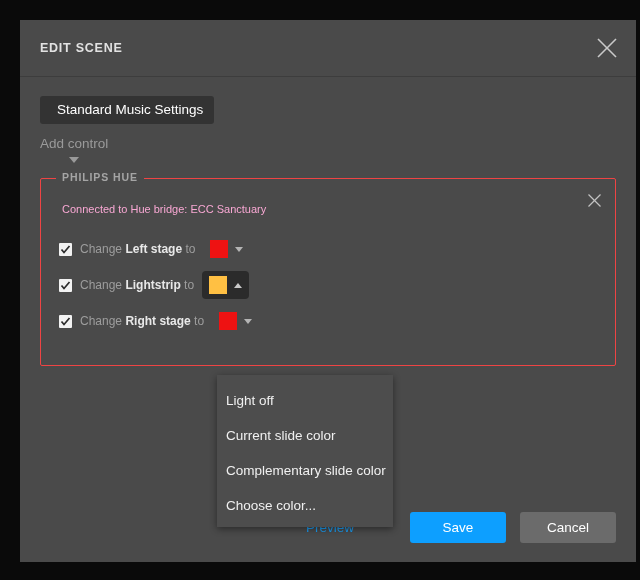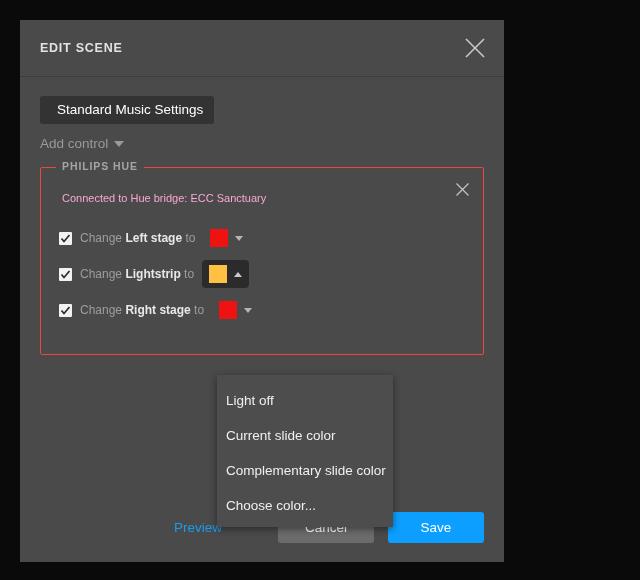--- a/index.html
+++ b/index.html
@@ -14,21 +14,21 @@
     background: #0a0a0a;
     font-family: "Liberation Sans", sans-serif;
     -webkit-font-smoothing: antialiased;
   }
 
   
   .dialog {
     position: absolute;
     left: 20px;
     top: 20px;
-    width: 484px;
+    width: 616px;
     height: 542px;
     background: #4a4a4a;
     display: flex;
     flex-direction: column;
     justify-content: space-between;
   }
 
   
   .titlebar {
     position: relative;
@@ -83,20 +83,21 @@
   }
 
   .add-control {
     margin-top: 12px;
     font-size: 13.5px;
     color: #9a9a9a;
     display: inline-flex;
     align-items: center;
     gap: 6px;
     cursor: pointer;
+    flex-direction: column;
   }
 
   .caret-down {
     width: 0; height: 0;
     border-left: 5px solid transparent;
     border-right: 5px solid transparent;
     border-top: 6px solid #9a9a9a;
     display: inline-block;
   }
 
@@ -359,17 +360,17 @@
       <div class="menu-item">Light off</div>
       <div class="menu-item">Current slide color</div>
       <div class="menu-item">Complementary slide color</div>
       <div class="menu-item">Choose color...</div>
     </div>
 
   </div>
 
   <div class="footer">
     <span class="preview-link">Preview</span>
+    <button class="btn btn-save">Save</button>
     <button class="btn btn-cancel">Cancel</button>
-    <button class="btn btn-save">Save</button>
   </div>
 
 </div>
 
 </body></html>

